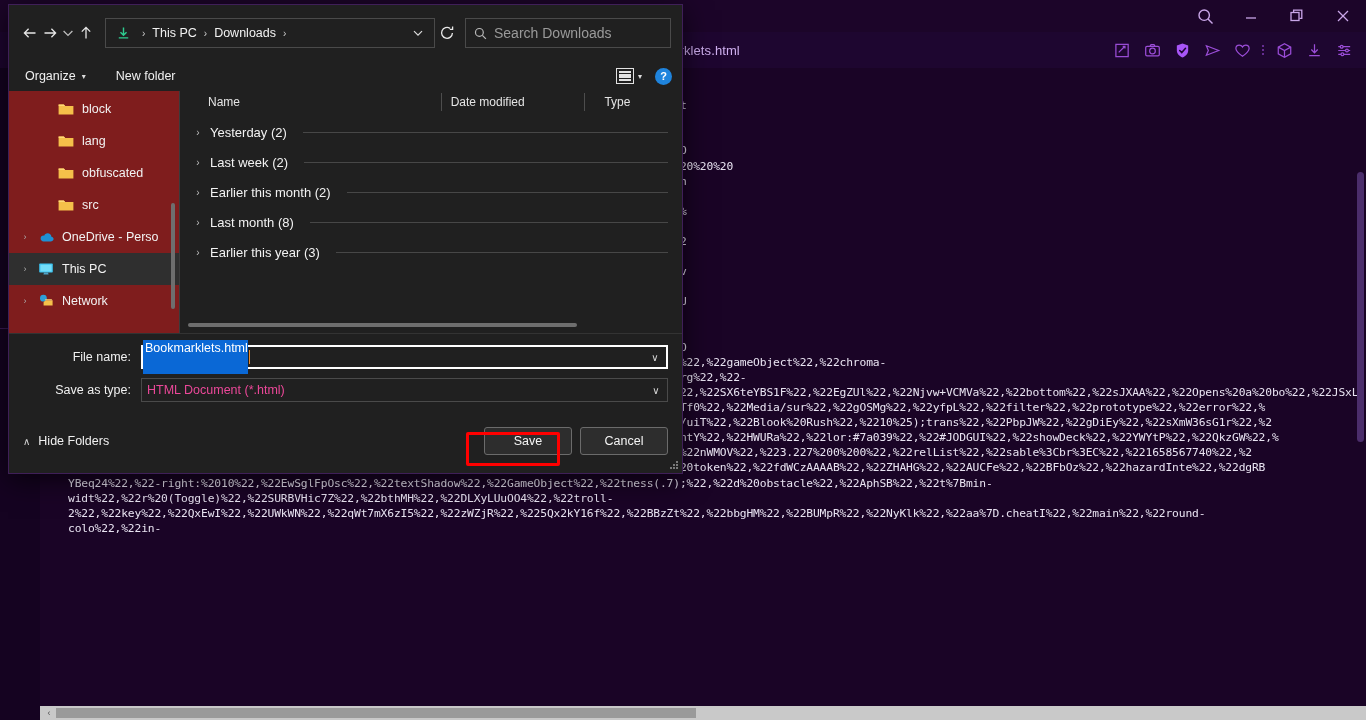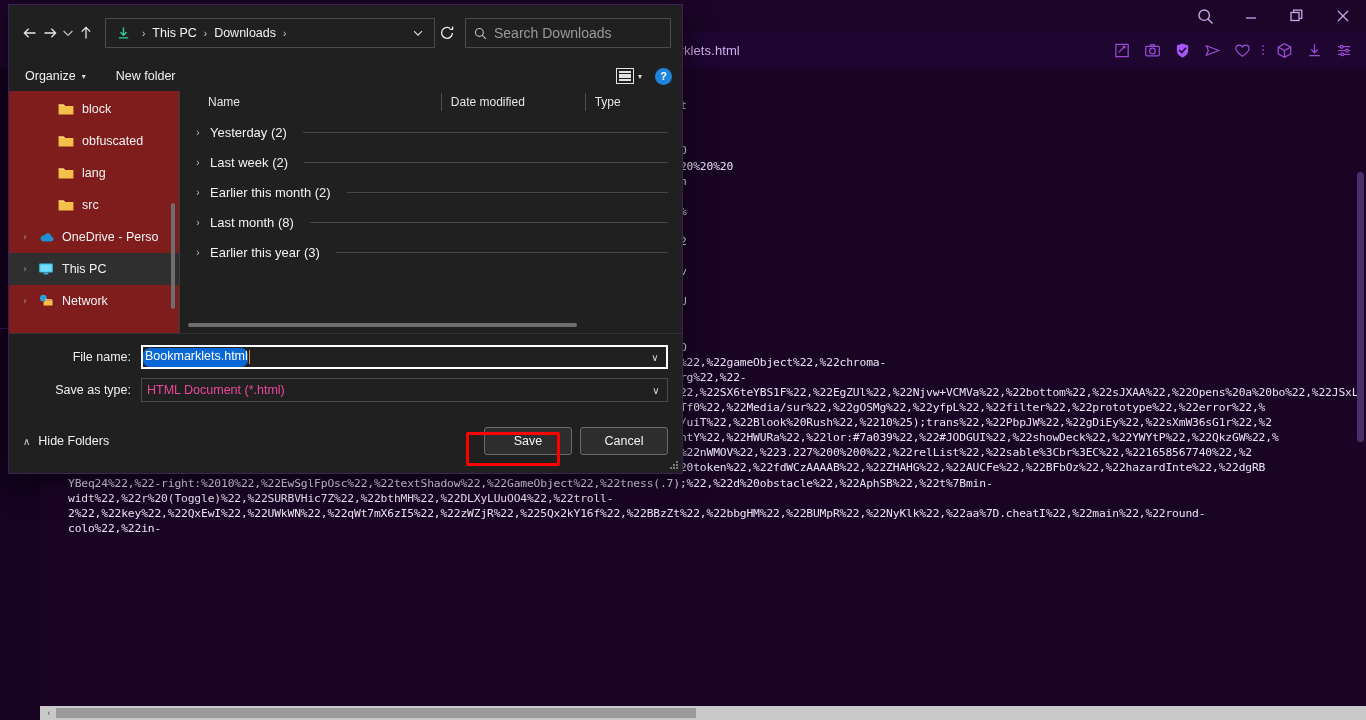--- a/index.html
+++ b/index.html
@@ -203,21 +203,21 @@
   #tree-divider { width: 1px; background: #3b3b3b; }
 
   #filelist { flex: 1; position: relative; background: #202020; overflow: hidden; }
   #col-head { height: 26px; display: flex; align-items: center; position: relative; }
   .col {
     font-size: 12px; color: #e4e4e4; padding-bottom: 5px; position: relative;
   }
   .col .vline { position:absolute; left: 0; top: -2px; width:1px; height: 18px; background:#4d4d4d; }
   #col-name { width: 268px; padding-left: 28px; }
   #col-date { width: 148px; padding-left: 10px; }
-  #col-type { width: 100px; padding-left: 10px; }
+  #col-type { width: 100px; padding-left: 20px; }
 
   .group-row {
     height: 30px; display: flex; align-items: center; padding-left: 12px; gap: 6px;
   }
   .group-chev { color: #bdbdbd; font-size: 10px; width: 12px; text-align:center; }
   .group-label { font-size: 13px; color: #f2f2f2; white-space: nowrap; }
   .group-rule { flex: 1; height: 1px; background: #474747; margin-left: 10px; margin-right: 14px; }
 
   #list-hscroll {
     position: absolute; left: 8px; right: 105px; bottom: 6px; height: 4px;
@@ -228,21 +228,21 @@
 
   #dlg-fields { background: #202020; padding: 10px 14px 0 14px; }
   .field-row { display: flex; align-items: center; height: 26px; margin-bottom: 7px; }
   .field-label { width: 118px; text-align: right; padding-right: 10px; font-size: 12.5px; color: #f0f0f0; }
   .combo {
     flex: 1; height: 24px; border: 1px solid #4a4a4a; background: #202020;
     display: flex; align-items: center; position: relative;
   }
   .combo.focused { border: 2px solid #ffffff; }
   .combo .val { font-size: 12.5px; color: #ec4899; padding-left: 5px; white-space: nowrap; }
-  .combo .val.sel { background: #0a68d6; color: #ffffff; padding: 1px 0 4px 2px; border-radius: 7px; }
+  .combo .val.sel { background: #0a68d6; color: #ffffff; padding: 1px 0 19px 2px; }
   .caret-i { display:inline-block; width:1px; height:14px; background:#e88b2e; vertical-align:-2px; margin-left:1px; }
   .combo .cchev {
     position: absolute; right: 0; top: 0; width: 22px; height: 100%;
     display:flex; align-items:center; justify-content:center; color:#d8d8d8; font-size:10px;
   }
 
   #dlg-footer {
     position: relative; height: 62px; display: flex; align-items: center;
     padding: 0 14px; background: #202020;
   }
@@ -497,29 +497,29 @@
           <path d="M1.6 4.4 h5.2 l1.4 1.6 h-6.6 z" fill="#ffd877"></path>
         </svg>
         <span>block</span>
       </div>
       <div class="tree-row indent">
         <span class="tw-chev blank">›</span>
         <svg class="tw-ico" viewBox="0 0 18 18">
           <path d="M1.6 4.4 h5.2 l1.4 1.6 h8.2 v8.4 h-14.8 z" fill="#f5c04a"></path>
           <path d="M1.6 4.4 h5.2 l1.4 1.6 h-6.6 z" fill="#ffd877"></path>
         </svg>
-        <span>obfuscated</span>
+        <span>lang</span>
       </div>
       <div class="tree-row indent">
         <span class="tw-chev blank">›</span>
         <svg class="tw-ico" viewBox="0 0 18 18">
           <path d="M1.6 4.4 h5.2 l1.4 1.6 h8.2 v8.4 h-14.8 z" fill="#f5c04a"></path>
           <path d="M1.6 4.4 h5.2 l1.4 1.6 h-6.6 z" fill="#ffd877"></path>
         </svg>
-        <span>lang</span>
+        <span>obfuscated</span>
       </div>
       <div class="tree-row indent">
         <span class="tw-chev blank">›</span>
         <svg class="tw-ico" viewBox="0 0 18 18">
           <path d="M1.6 4.4 h5.2 l1.4 1.6 h8.2 v8.4 h-14.8 z" fill="#f5c04a"></path>
           <path d="M1.6 4.4 h5.2 l1.4 1.6 h-6.6 z" fill="#ffd877"></path>
         </svg>
         <span>src</span>
       </div>
       <div class="tree-row">

